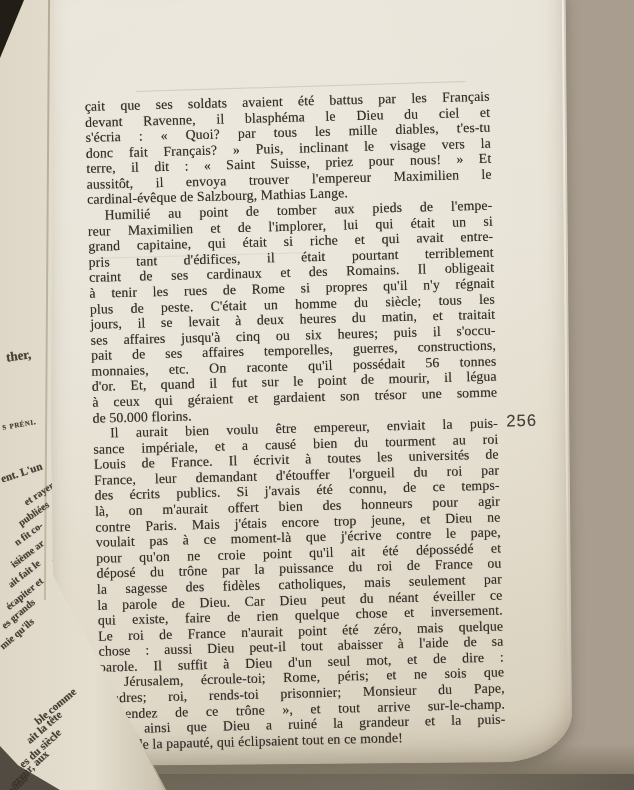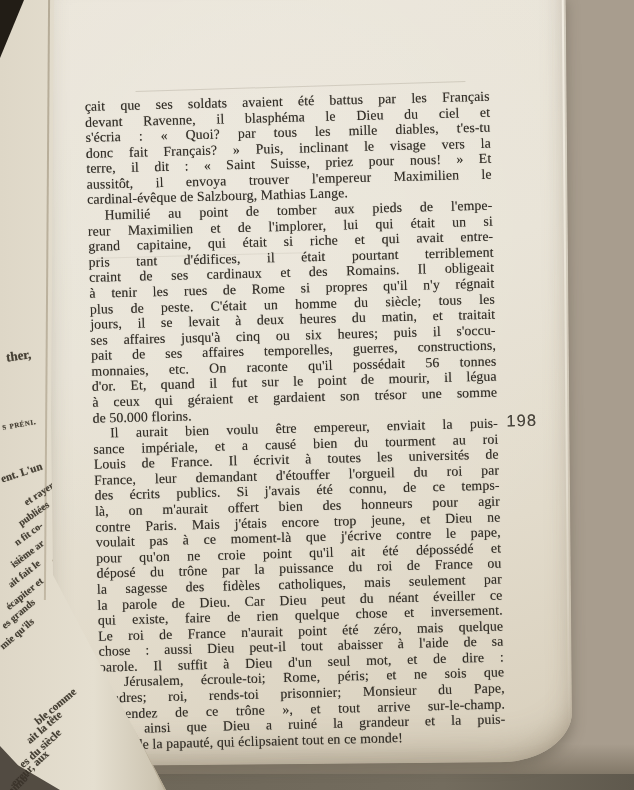--- a/index.html
+++ b/index.html
@@ -181,21 +181,21 @@
           <div class="line">chose : aussi Dieu peut-il tout abaisser à l'aide de sa</div>
           <div class="line">parole. Il suffit à Dieu d'un seul mot, et de dire :</div>
           <div class="line">« Jérusalem, écroule-toi; Rome, péris; et ne sois que</div>
           <div class="line">cendres; roi, rends-toi prisonnier; Monsieur du Pape,</div>
           <div class="line">descendez de ce trône », et tout arrive sur-le-champ.</div>
           <div class="line">C'est ainsi que Dieu a ruiné la grandeur et la puis-</div>
           <div class="line last">sance de la papauté, qui éclipsaient tout en ce monde!</div>
         </div>
       </div>
 
-    <div class="page-number">198</div>
+    <div class="page-number">256</div>
   </div>
 
   <div class="left-page">
     <div class="fold-line"></div>
     <div class="fold-line2"></div>
     <div id="frag-container">
         <div class="frag f0">ther,</div>
         <div class="frag f1">s préni.</div>
         <div class="frag f2">ent. L'un</div>
         <div class="frag f3">et rayer</div>

